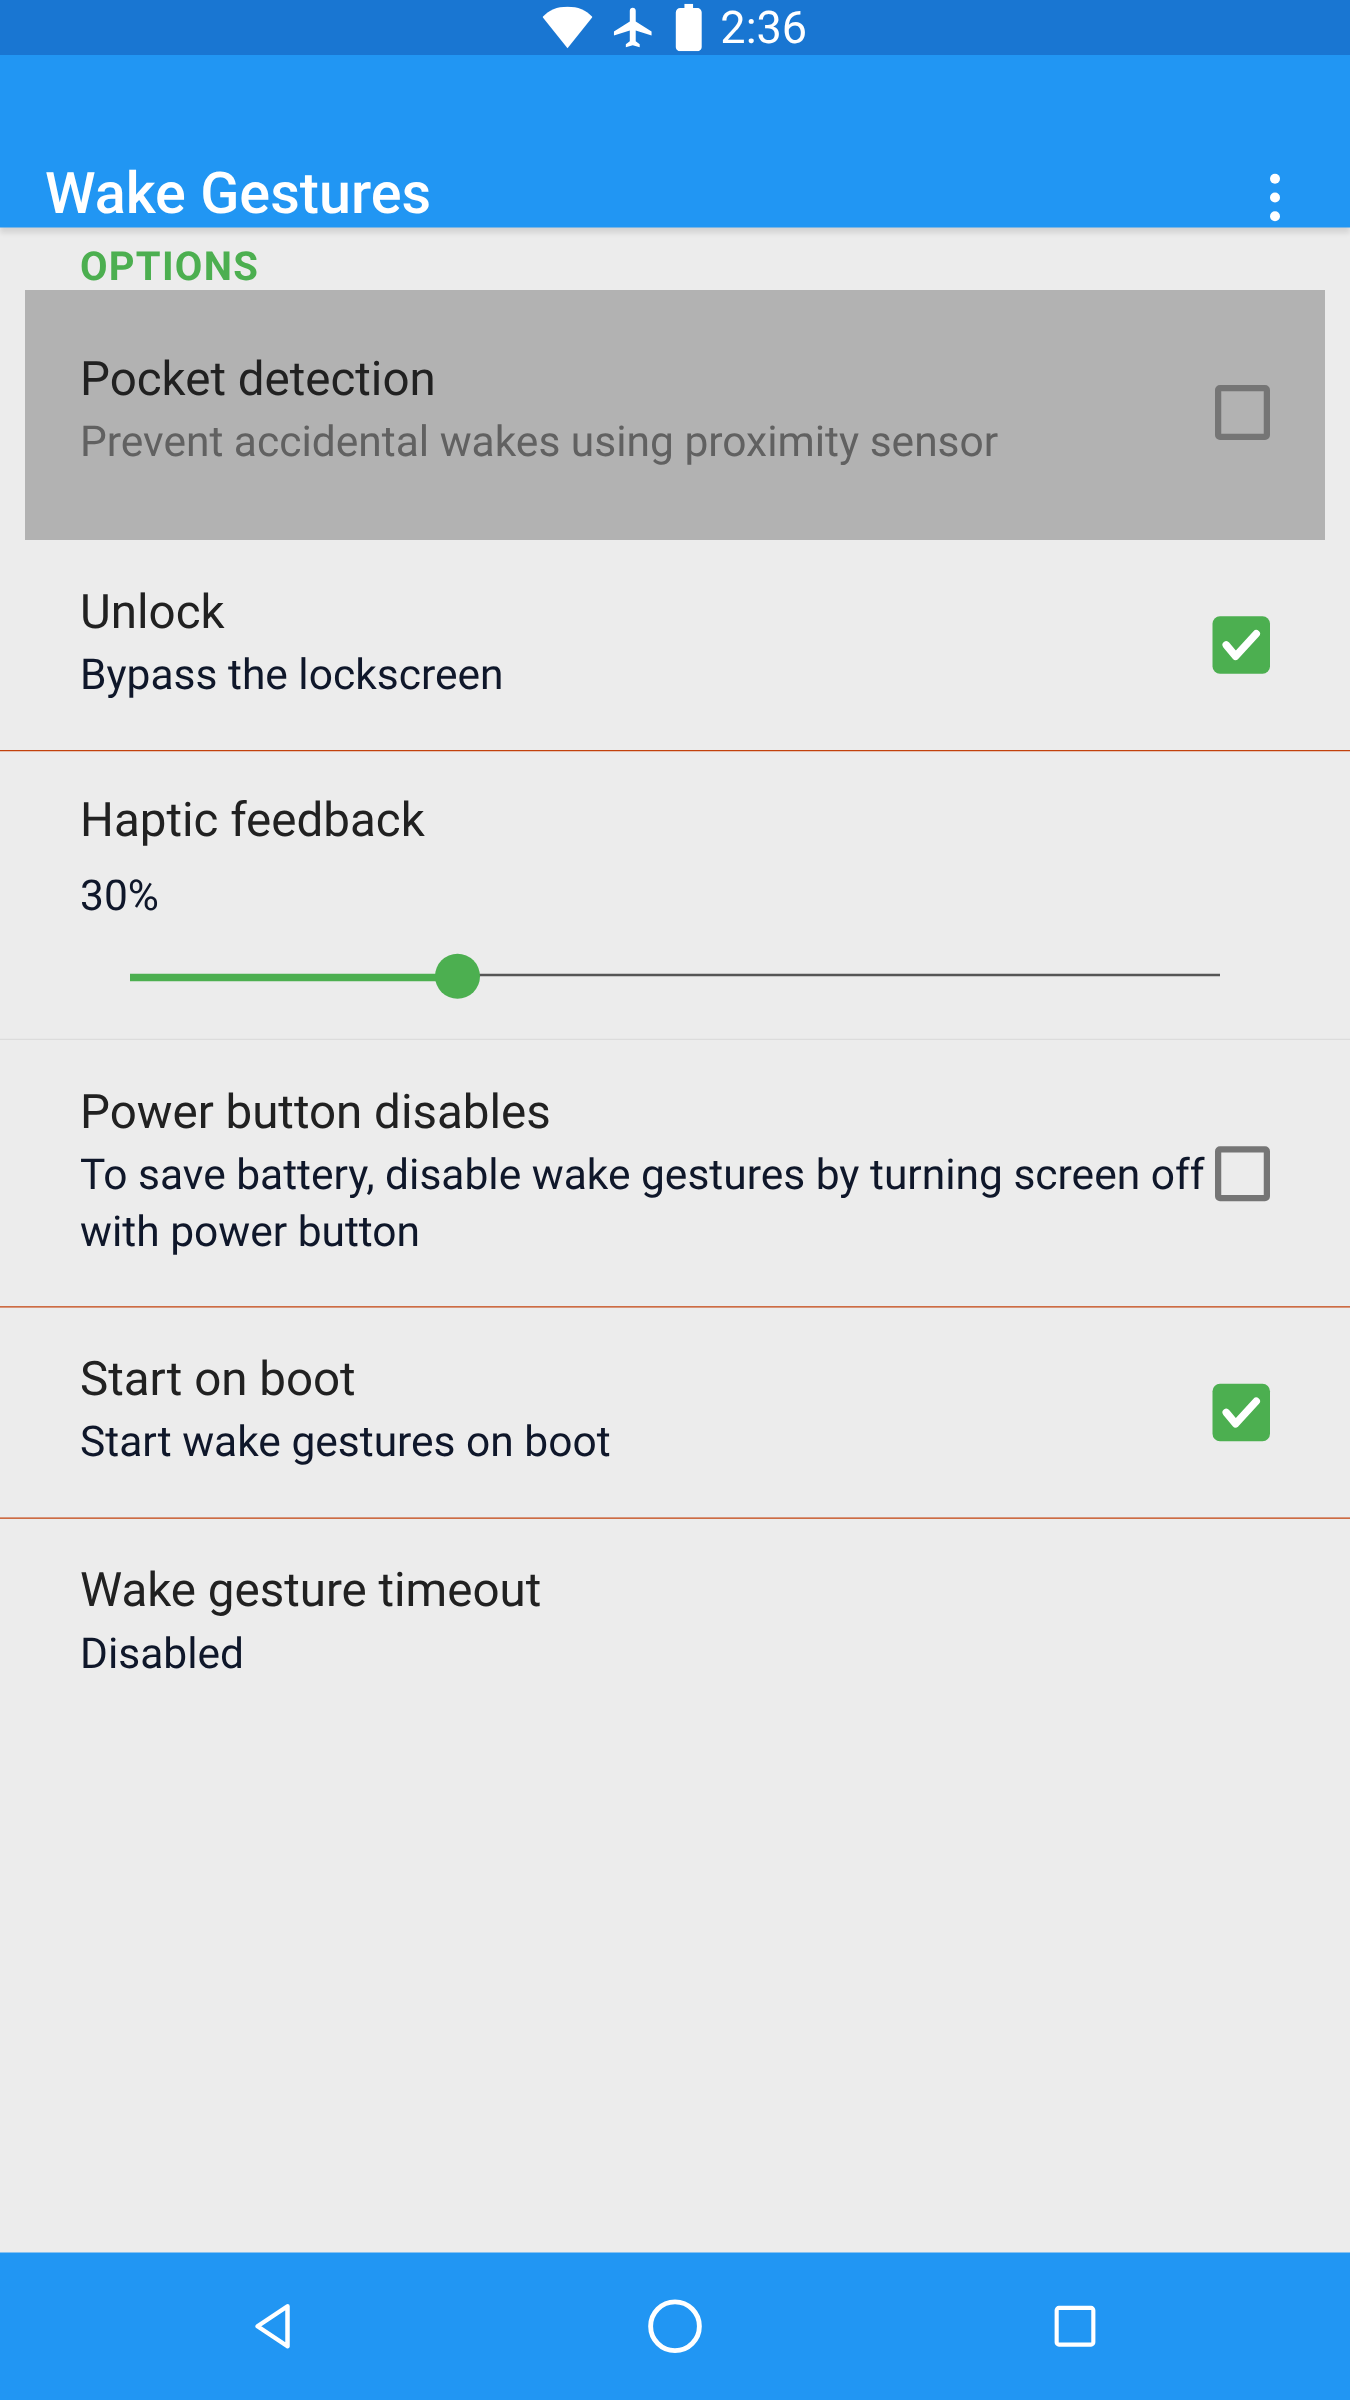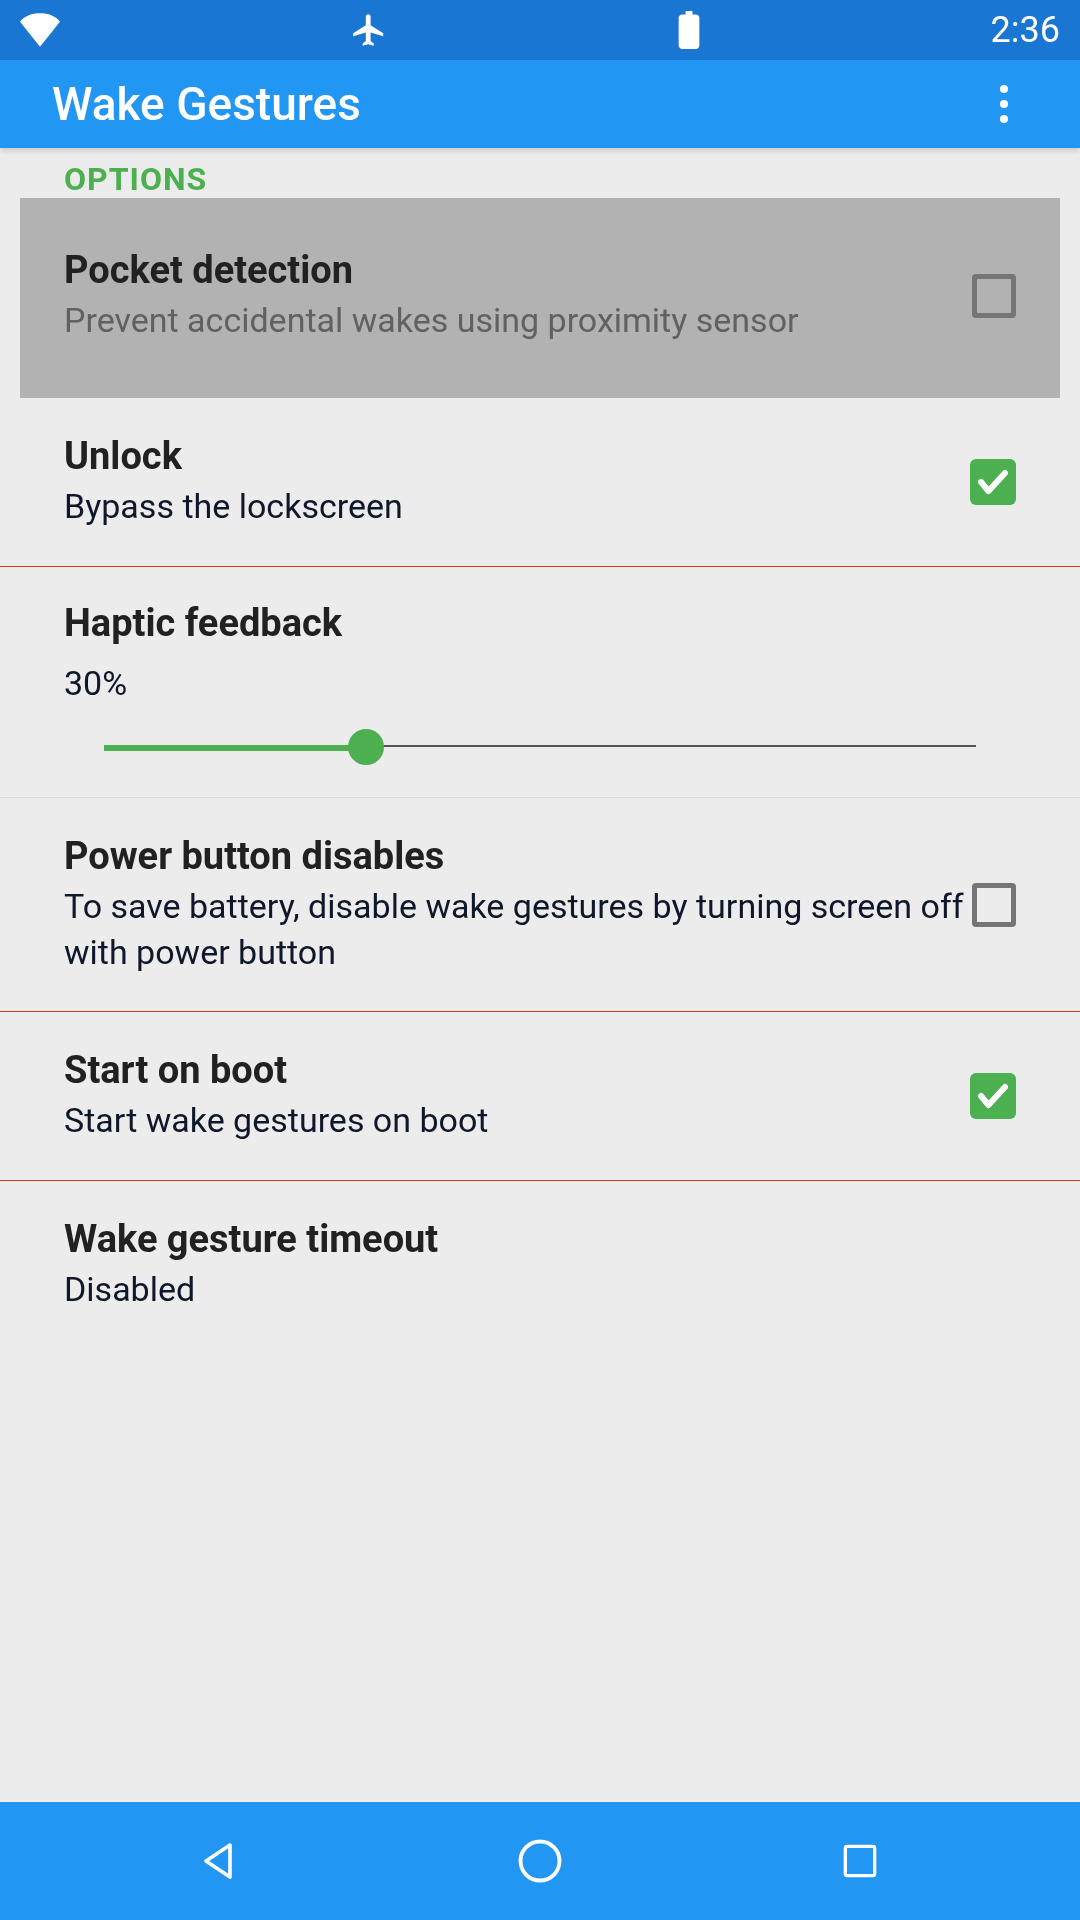--- a/index.html
+++ b/index.html
@@ -11,45 +11,45 @@
     body {
       font-family: 'Roboto', -apple-system, BlinkMacSystemFont, sans-serif;
       width: 1080px;
       height: 1920px;
       background: #ececec;
       display: flex;
       flex-direction: column;
       overflow: hidden;
     }
     .status-bar {
-      height: 60px;
+      height: 44px;
       background: #1976d2;
       display: flex;
-      justify-content: space-between;
+      justify-content: center;
       align-items: center;
       padding: 0 20px;
       gap: 14px;
     }
     .status-bar .icon {
       display: inline-flex;
       align-items: center;
       justify-content: center;
     }
     .status-time {
       color: #fff;
       font-size: 36px;
       font-weight: 400;
     }
     .app-bar {
-      height: 88px;
+      height: 138px;
       background: #2196f3;
       box-shadow: 0 4px 4px rgba(0,0,0,0.1);
       display: flex;
-      align-items: center;
-      padding: 0 52px;
+      align-items: flex-end;
+      padding: 0 36px;
       justify-content: space-between;
     }
     .app-title {
       color: #fff;
       font-size: 46px;
       font-weight: 500;
     }
     .overflow-btn {
       width: 48px;
       height: 48px;
@@ -94,21 +94,21 @@
     }
     .list-item .text-block {
       flex: 1;
       display: flex;
       flex-direction: column;
       gap: 6px;
     }
     .item-title {
       color: #212121;
       font-size: 38px;
-      font-weight: 700;
+      font-weight: 400;
     }
     .item-subtitle {
       color: #0f172a;
       font-size: 34px;
       font-weight: 400;
       line-height: 1.35;
     }
     .list-item.pressed .item-subtitle {
       color: #616161;
     }

